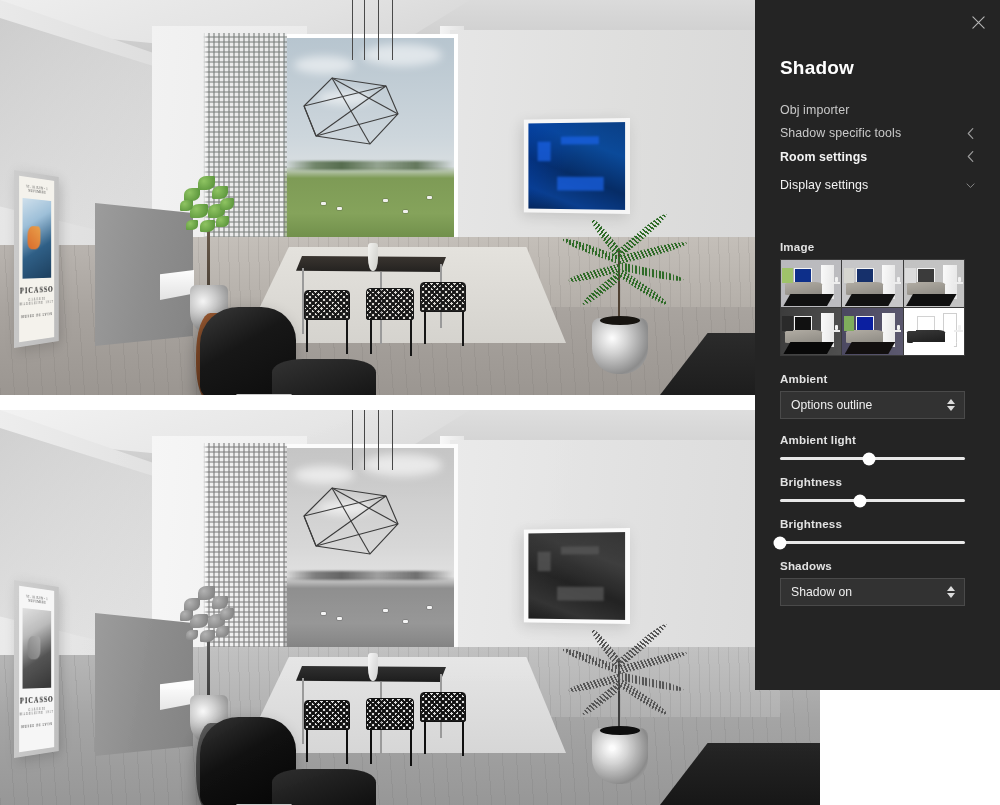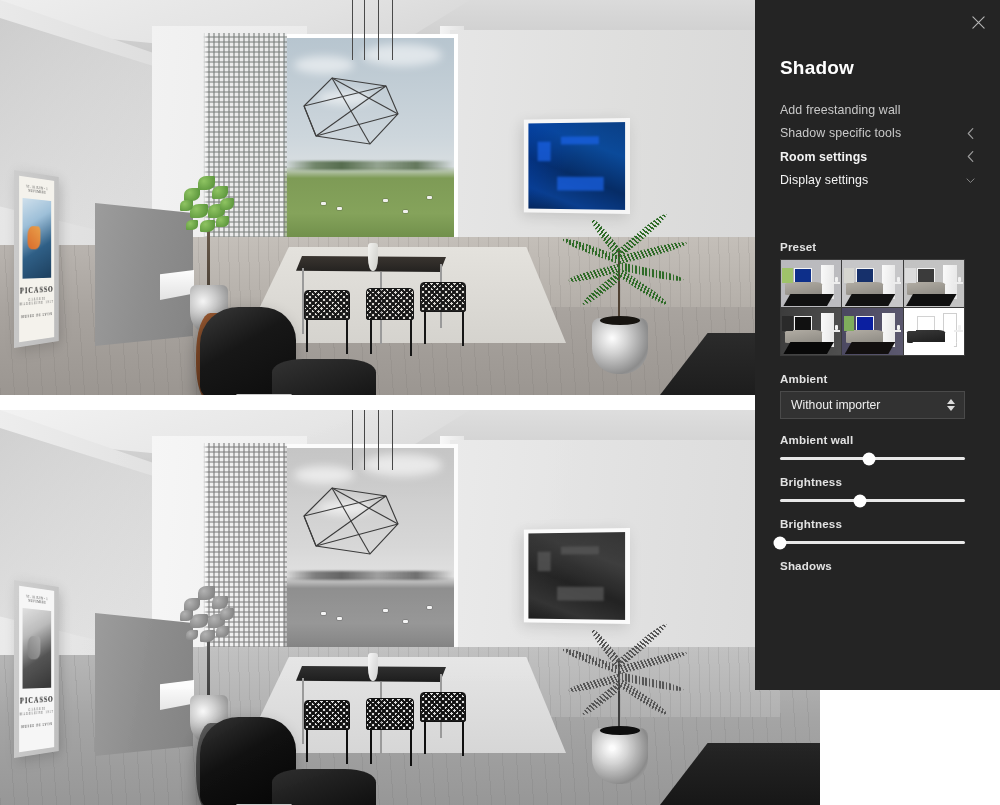--- a/index.html
+++ b/index.html
@@ -348,21 +348,21 @@
     position: relative;
     display: flex; align-items: center; justify-content: space-between;
     padding: 0 25px 0 25px;
     height: 23.5px;
     font-size: 12.4px;
     color: #c9c9c9;
     cursor: pointer;
     letter-spacing: .1px;
   }
   .menu-item.strong { color: #f3f3f3; font-weight: 700; }
-  .menu-item.active { color: #f3f3f3; }
+  .menu-item.active { color: #f3f3f3; align-items: flex-end; }
   .menu-item .chev { display: flex; align-items: center; color: #9a9a9a; }
   .menu-item .chev svg { width: 9px; height: 13px; }
 
   
   .section {
     position: absolute; left: 0; top: 240px; width: 100%;
     padding: 0 25px;
   }
   .field-label {
     font-size: 11.6px; color: #e2e2e2; font-weight: 700;
@@ -712,21 +712,21 @@
     <div id="close-button">
       <svg viewBox="0 0 16 16" fill="none" stroke="#b4b4b4" stroke-width="1.2" stroke-linecap="round">
         <path d="M2 2 L14 14 M14 2 L2 14"></path>
       </svg>
     </div>
 
     <div class="panel-title">Shadow</div>
 
     <div class="menu" id="menu-list">
         <div class="menu-item">
-          <span>Add freestanding wall</span>
+          <span>Obj importer</span>
         </div>
         <div class="menu-item">
           <span>Shadow specific tools</span>
           <span class="chev">
             <svg viewBox="0 0 10 14" fill="none" stroke="currentColor" stroke-width="1.3" stroke-linecap="round" stroke-linejoin="round">
               <path d="M7.5 1.5 L2.5 7 L7.5 12.5"></path>
             </svg>
           </span>
         </div>
         <div class="menu-item strong">
@@ -742,21 +742,21 @@
           <span class="chev">
             <svg viewBox="0 0 14 10" fill="none" stroke="currentColor" stroke-width="1.3" stroke-linecap="round" stroke-linejoin="round">
               <path d="M1.5 2.5 L7 8 L12.5 2.5"></path>
             </svg>
           </span>
         </div>
       </div>
 
     <div class="section">
 
-      <div class="field-label">Preset</div>
+      <div class="field-label">Image</div>
       <div id="preset-grid">
           <div class="preset-thumb">
             <div class="pt-wall" style="background:linear-gradient(100deg,#b9b9bd,#b9b9bddd);"></div>
             <div class="pt-pic" style="background:#0d2f8a;"></div>
             <div class="pt-door"></div>
             <div class="pt-shelf"></div>
             <div class="pt-vase"></div>
             <div class="pt-sofa"></div>
             <div class="pt-rug" style="background:#111111;"></div>
             <div style="position: absolute; left: 2%; top: 18%; width: 18%; height: 30%; background: rgb(159, 195, 106);"></div>
@@ -808,31 +808,31 @@
             <div class="pt-shelf"></div>
             <div class="pt-vase"></div>
             <div class="pt-sofa" style="background: linear-gradient(170deg, rgb(58, 58, 58), rgb(28, 28, 28));"></div>
             <div class="pt-rug" style="background:#ffffff;"></div>
             <div style="position: absolute; left: 2%; top: 18%; width: 18%; height: 30%; background: rgb(255, 255, 255);"></div>
           </div>
         </div>
 
       <div class="field-label">Ambient</div>
       <div class="select-box">
-        <span>Without importer</span>
+        <span>Options outline</span>
         <span class="stepper">
           <i class="up"></i>
             <i class="down"></i>
         </span>
       </div>
 
       <div style="height:14px;"></div>
 
       <div class="slider-group">
-        <div class="field-label">Ambient wall</div>
+        <div class="field-label">Ambient light</div>
         <div class="slider-track">
           <div class="slider-thumb" style="left: 48%;"></div>
         </div>
       </div>
 
       <div class="slider-group">
         <div class="field-label">Brightness</div>
         <div class="slider-track">
           <div class="slider-thumb" style="left: 43%;"></div>
         </div>
@@ -840,18 +840,25 @@
 
 
       <div class="slider-group">
         <div class="field-label">Brightness</div>
         <div class="slider-track">
           <div class="slider-thumb" style="left: 0%;"></div>
         </div>
       </div>
 
       <div class="field-label">Shadows</div>
+      <div class="select-box">
+        <span>Shadow on</span>
+        <span class="stepper">
+          <i class="up"></i>
+            <i class="down"></i>
+        </span>
+      </div>
 
     </div>
   </div>
 
   <div id="white-block"></div>
 </div>
 
 </body></html>

